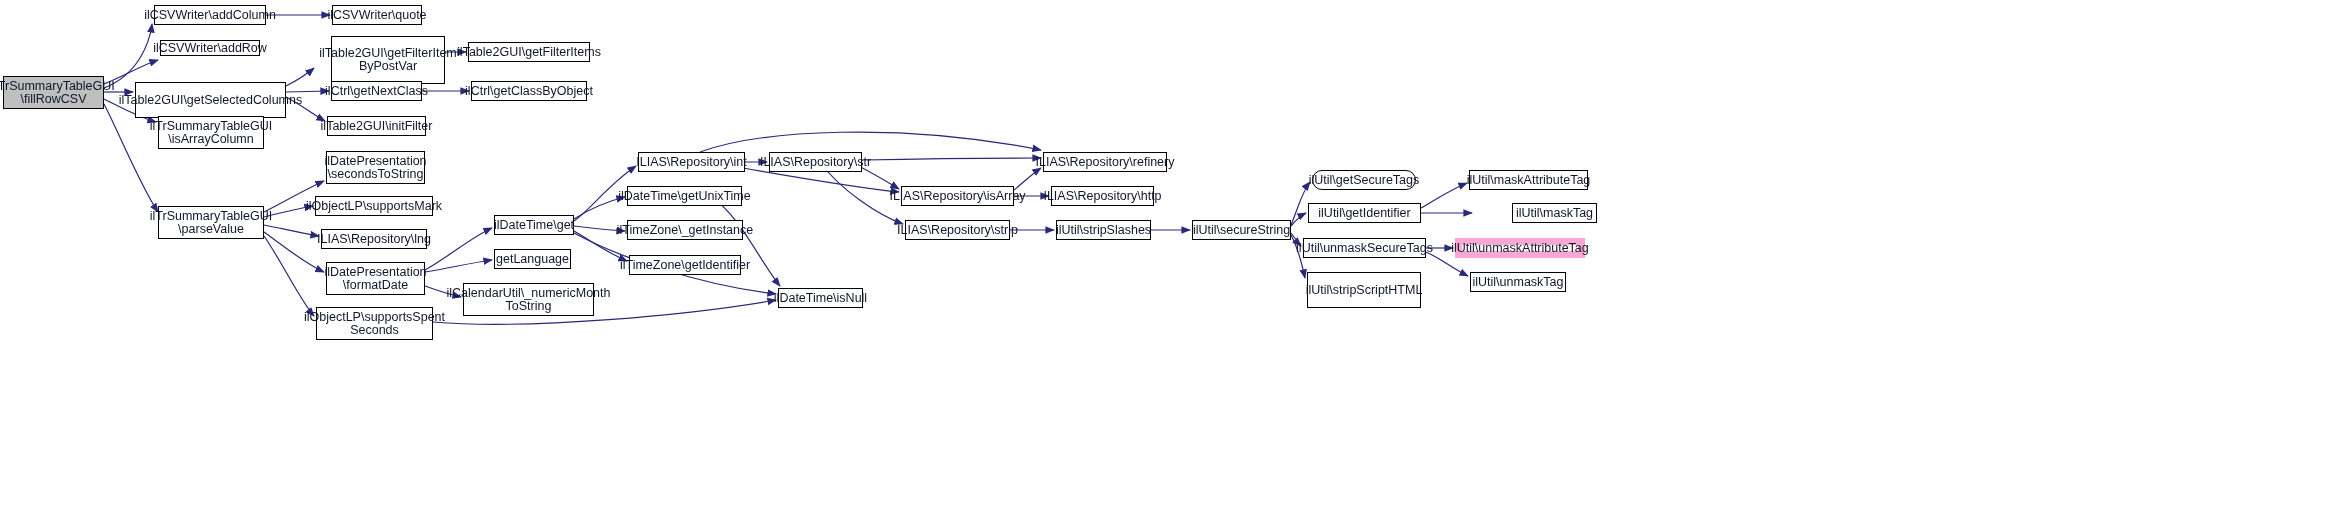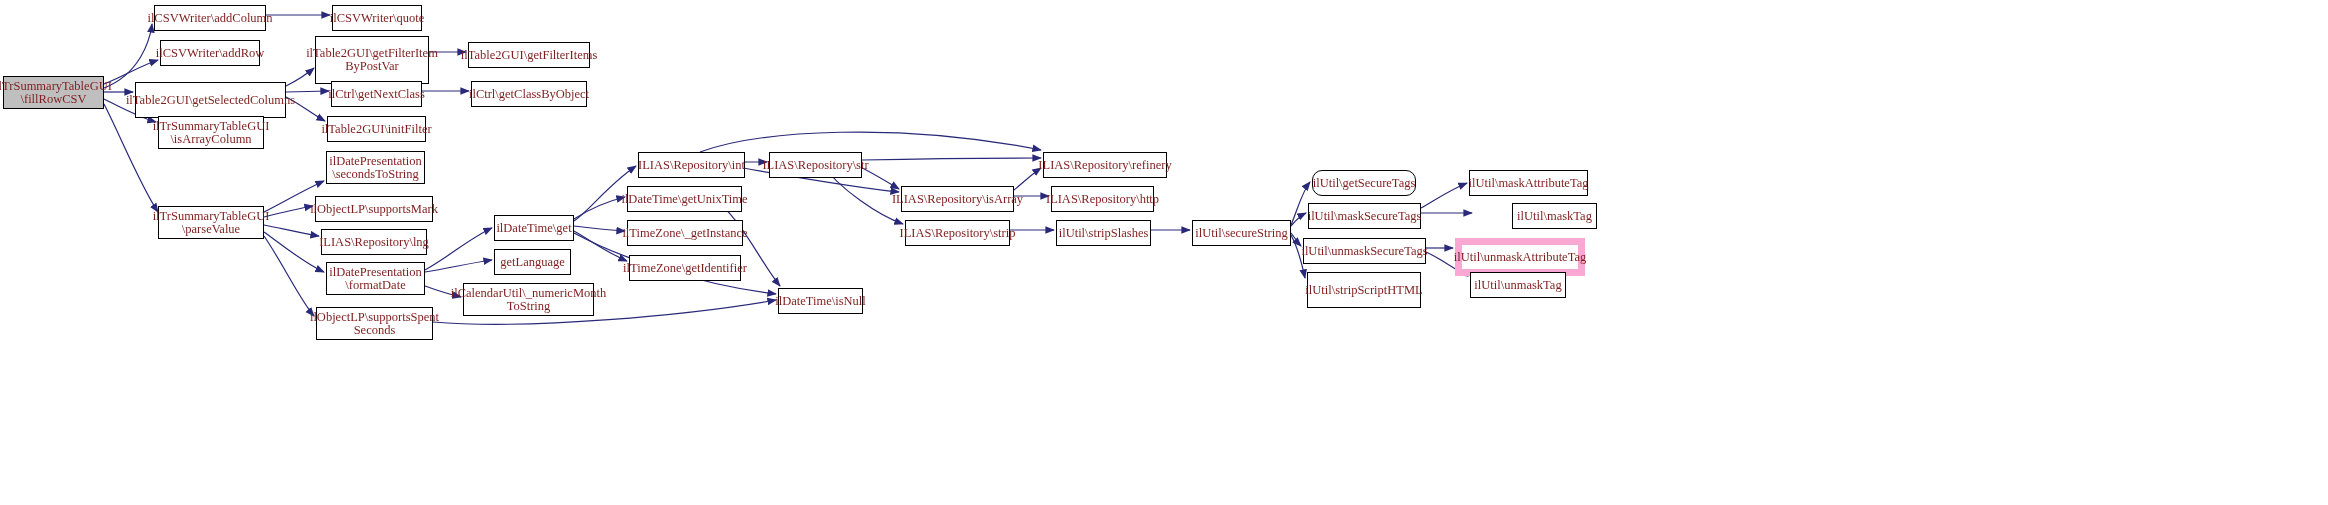--- a/index.html
+++ b/index.html
@@ -14,31 +14,30 @@
   }
   svg.edges{
     position:absolute;left:0;top:0;width:2328px;height:505px;
     pointer-events:none;
   }
   .node{
     position:absolute;
     box-sizing:border-box;
     border:1px solid #000000;
     background:#ffffff;
-    color:#7f1d1d;
+    color:#0f172a;
     font-size:12.5px;
     line-height:13px;
     display:flex;
     align-items:center;
     justify-content:center;
     text-align:center;
     white-space:pre-line;
     letter-spacing:0px;
-    padding:12px 2px;
-    font-family:Liberation Serif, serif;
+    padding:3px 2px;
   }
   .node.root{
     background:#bfbfbf;
     border:1px solid #000000;
   }
   .node.highlight{
     border:7px solid #f9a8d4;
   }
 </style>
 </head>
@@ -102,21 +101,21 @@
       <div class="node root" style="left: 3px; top: 76px; width: 101px; height: 33px;">ilTrSummaryTableGUI
 \fillRowCSV</div>
       <div class="node" style="left: 154px; top: 5px; width: 112px; height: 20px;">ilCSVWriter\addColumn</div>
       <div class="node" style="left: 160px; top: 40px; width: 100px; height: 16px;">ilCSVWriter\addRow</div>
       <div class="node" style="left: 135px; top: 82px; width: 151px; height: 36px;">ilTable2GUI\getSelectedColumns</div>
       <div class="node" style="left: 158px; top: 116px; width: 106px; height: 33px;">ilTrSummaryTableGUI
 \isArrayColumn</div>
       <div class="node" style="left: 158px; top: 206px; width: 106px; height: 33px;">ilTrSummaryTableGUI
 \parseValue</div>
       <div class="node" style="left: 332px; top: 5px; width: 90px; height: 20px;">ilCSVWriter\quote</div>
-      <div class="node" style="left: 315px; top: 36px; width: 114px; height: 48px;">ilTable2GUI\getFilterItem
+      <div class="node" style="left: 331px; top: 36px; width: 114px; height: 48px;">ilTable2GUI\getFilterItem
 ByPostVar</div>
       <div class="node" style="left: 331px; top: 81px; width: 91px; height: 20px;">ilCtrl\getNextClass</div>
       <div class="node" style="left: 327px; top: 116px; width: 99px; height: 20px;">ilTable2GUI\initFilter</div>
       <div class="node" style="left: 326px; top: 151px; width: 99px; height: 33px;">ilDatePresentation
 \secondsToString</div>
       <div class="node" style="left: 315px; top: 196px; width: 118px; height: 20px;">ilObjectLP\supportsMark</div>
       <div class="node" style="left: 321px; top: 229px; width: 106px; height: 20px;">ILIAS\Repository\lng</div>
       <div class="node" style="left: 326px; top: 262px; width: 99px; height: 33px;">ilDatePresentation
 \formatDate</div>
       <div class="node" style="left: 316px; top: 307px; width: 117px; height: 33px;">ilObjectLP\supportsSpent
@@ -133,21 +132,21 @@
       <div class="node" style="left: 629px; top: 255px; width: 112px; height: 20px;">ilTimeZone\getIdentifier</div>
       <div class="node" style="left: 778px; top: 288px; width: 85px; height: 20px;">ilDateTime\isNull</div>
       <div class="node" style="left: 769px; top: 152px; width: 93px; height: 20px;">ILIAS\Repository\str</div>
       <div class="node" style="left: 901px; top: 186px; width: 113px; height: 20px;">ILIAS\Repository\isArray</div>
       <div class="node" style="left: 905px; top: 220px; width: 105px; height: 20px;">ILIAS\Repository\strip</div>
       <div class="node" style="left: 1043px; top: 152px; width: 124px; height: 20px;">ILIAS\Repository\refinery</div>
       <div class="node" style="left: 1051px; top: 186px; width: 103px; height: 20px;">ILIAS\Repository\http</div>
       <div class="node" style="left: 1056px; top: 220px; width: 95px; height: 20px;">ilUtil\stripSlashes</div>
       <div class="node" style="left: 1192px; top: 220px; width: 99px; height: 20px;">ilUtil\secureString</div>
       <div class="node" style="left: 1312px; top: 170px; width: 104px; height: 20px; border-radius: 10px;">ilUtil\getSecureTags</div>
-      <div class="node" style="left: 1308px; top: 203px; width: 113px; height: 20px;">ilUtil\maskSecureTags</div>
+      <div class="node" style="left: 1308px; top: 203px; width: 113px; height: 20px;">ilUtil\getIdentifier</div>
       <div class="node" style="left: 1303px; top: 238px; width: 123px; height: 20px;">ilUtil\unmaskSecureTags</div>
       <div class="node" style="left: 1307px; top: 272px; width: 114px; height: 36px;">ilUtil\stripScriptHTML</div>
       <div class="node" style="left: 1469px; top: 170px; width: 119px; height: 20px;">ilUtil\maskAttributeTag</div>
       <div class="node" style="left: 1474px; top: 203px; width: 85px; height: 20px; margin-left: 38px;">ilUtil\maskTag</div>
       <div class="node highlight" style="left: 1455px; top: 238px; width: 130px; height: 20px;">ilUtil\unmaskAttributeTag</div>
       <div class="node" style="left: 1470px; top: 272px; width: 96px; height: 20px;">ilUtil\unmaskTag</div>
     </div>
 </div>
 
 </body></html>

